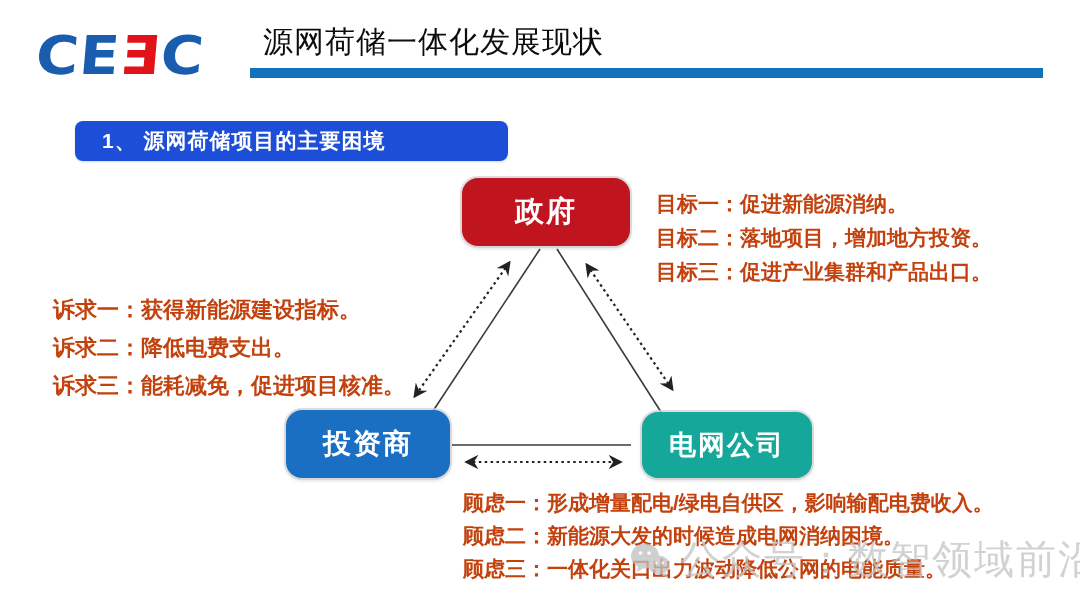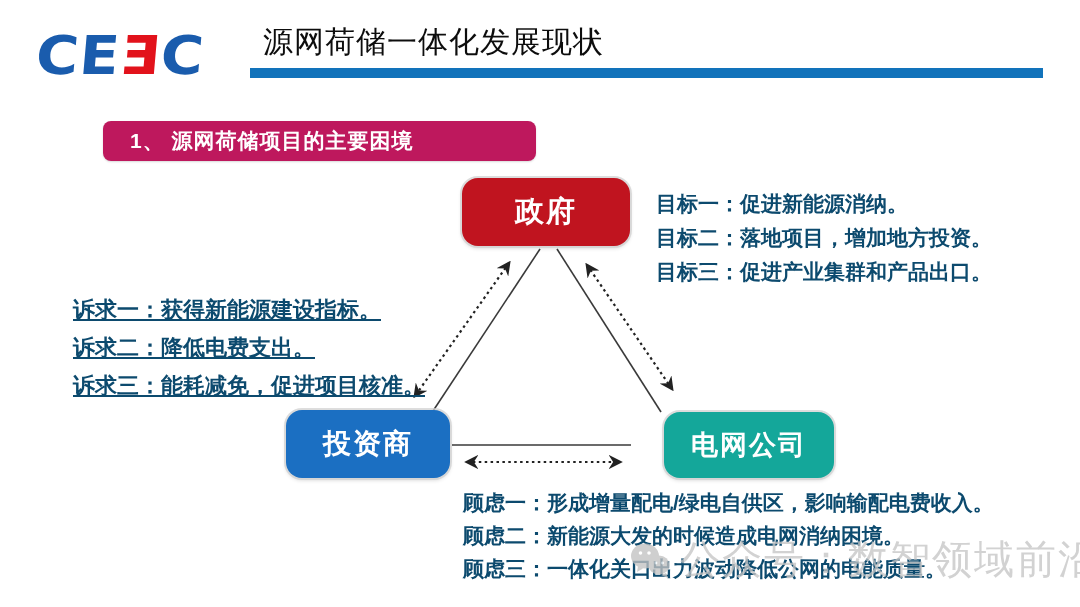--- a/index.html
+++ b/index.html
@@ -72,37 +72,37 @@
     align-items: center;
     justify-content: center;
     color: #ffffff;
     font-weight: 700;
     letter-spacing: 2px;
     box-shadow: 0 0 0 2px rgba(210,210,210,0.75), 0 2px 4px rgba(0,0,0,0.18);
     z-index: 3;
   }
   .node-government { left: 462px; top: 178px; width: 168px; height: 68px; font-size: 29px; }
   .node-investor   { left: 286px; top: 410px; width: 164px; height: 68px; font-size: 28px; }
-  .node-grid       { left: 664px; top: 412px; width: 170px; height: 66px; font-size: 27px; }
+  .node-grid       { left: 642px; top: 412px; width: 170px; height: 66px; font-size: 27px; }
 
   
   .connectors {
     position: absolute;
     left: 0; top: 0;
     width: 1080px; height: 607px;
     z-index: 2;
     pointer-events: none;
   }
 
   
-  .note { position: absolute; color: #0c4a6e; font-weight: 600; z-index: 4; }
+  .note { position: absolute; color: #c2410c; font-weight: 600; z-index: 4; }
   .note .line { white-space: nowrap; }
   .note-goals    { left: 656px; top: 187px; font-size: 21px; }
   .note-goals .line    { line-height: 34px; }
-  .note-demands  { left: 73px;  top: 291px; font-size: 22px; text-decoration: underline; }
+  .note-demands  { left: 53px;  top: 291px; font-size: 22px; }
   .note-demands .line  { line-height: 38px; }
   .note-concerns { left: 463px; top: 486px; font-size: 21px; }
   .note-concerns .line { line-height: 33px; }
 
   
   .watermark {
     position: absolute;
     left: 630px; top: 532px;
     display: flex;
     align-items: center;
@@ -126,21 +126,21 @@
   <div class="logo">
     <span style="color: rgb(26, 92, 173);">C</span>
     <span style="color: rgb(26, 92, 173);">E</span>
     <span style="color: rgb(226, 18, 27);">Ǝ</span>
     <span style="color: rgb(26, 92, 173);">C</span>
   </div>
 
   <div class="page-title">源网荷储一体化发展现状</div>
   <div class="title-underline" style="background-color: rgb(18, 115, 187);"></div>
 
-  <div class="section-banner" style="background-color: #be185d; margin-left: 28px;">
+  <div class="section-banner" style="background-color: #1d4ed8;">
     <span>1、 源网荷储项目的主要困境</span>
   </div>
 
   <svg class="connectors" viewBox="0 0 1080 607" xmlns="http://www.w3.org/2000/svg">
     <defs>
       <marker id="arrow" viewBox="0 0 10 10" refX="8" refY="5" markerWidth="6.5" markerHeight="6.5" orient="auto-start-reverse">
         <path d="M0,0 L10,5 L0,10 L3.2,5 Z" fill="#222222"></path>
       </marker>
     </defs>
 

